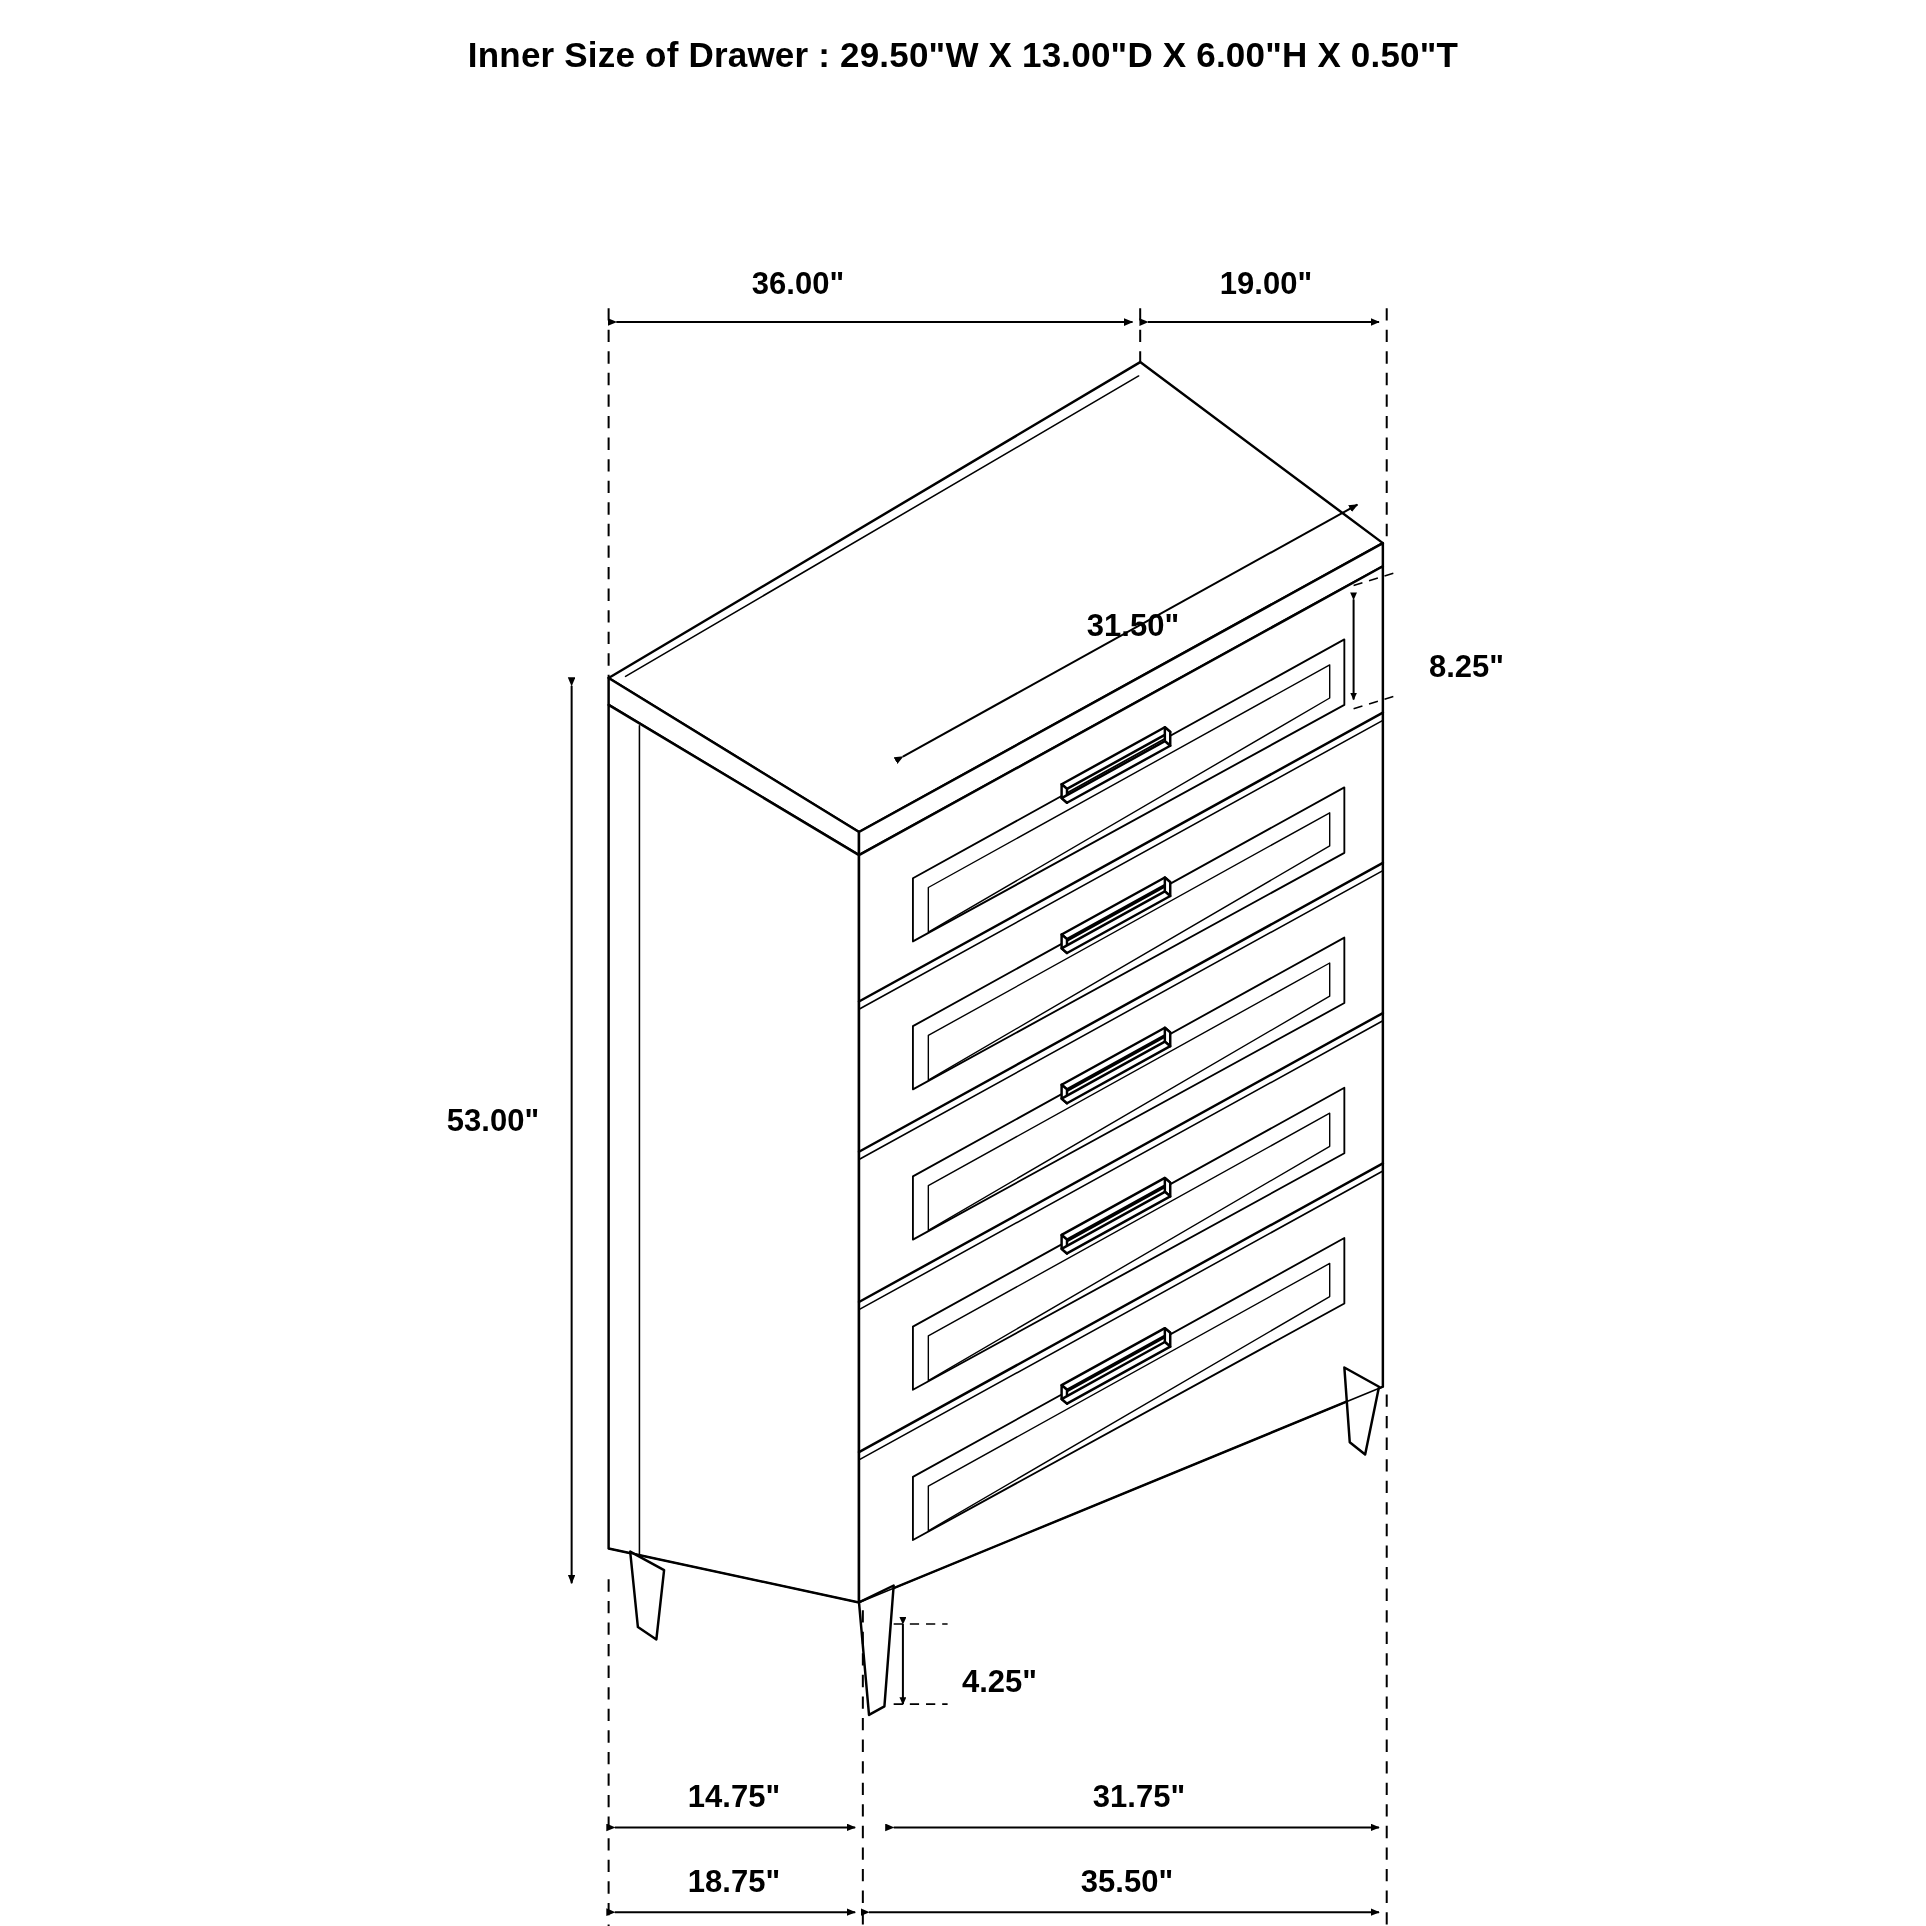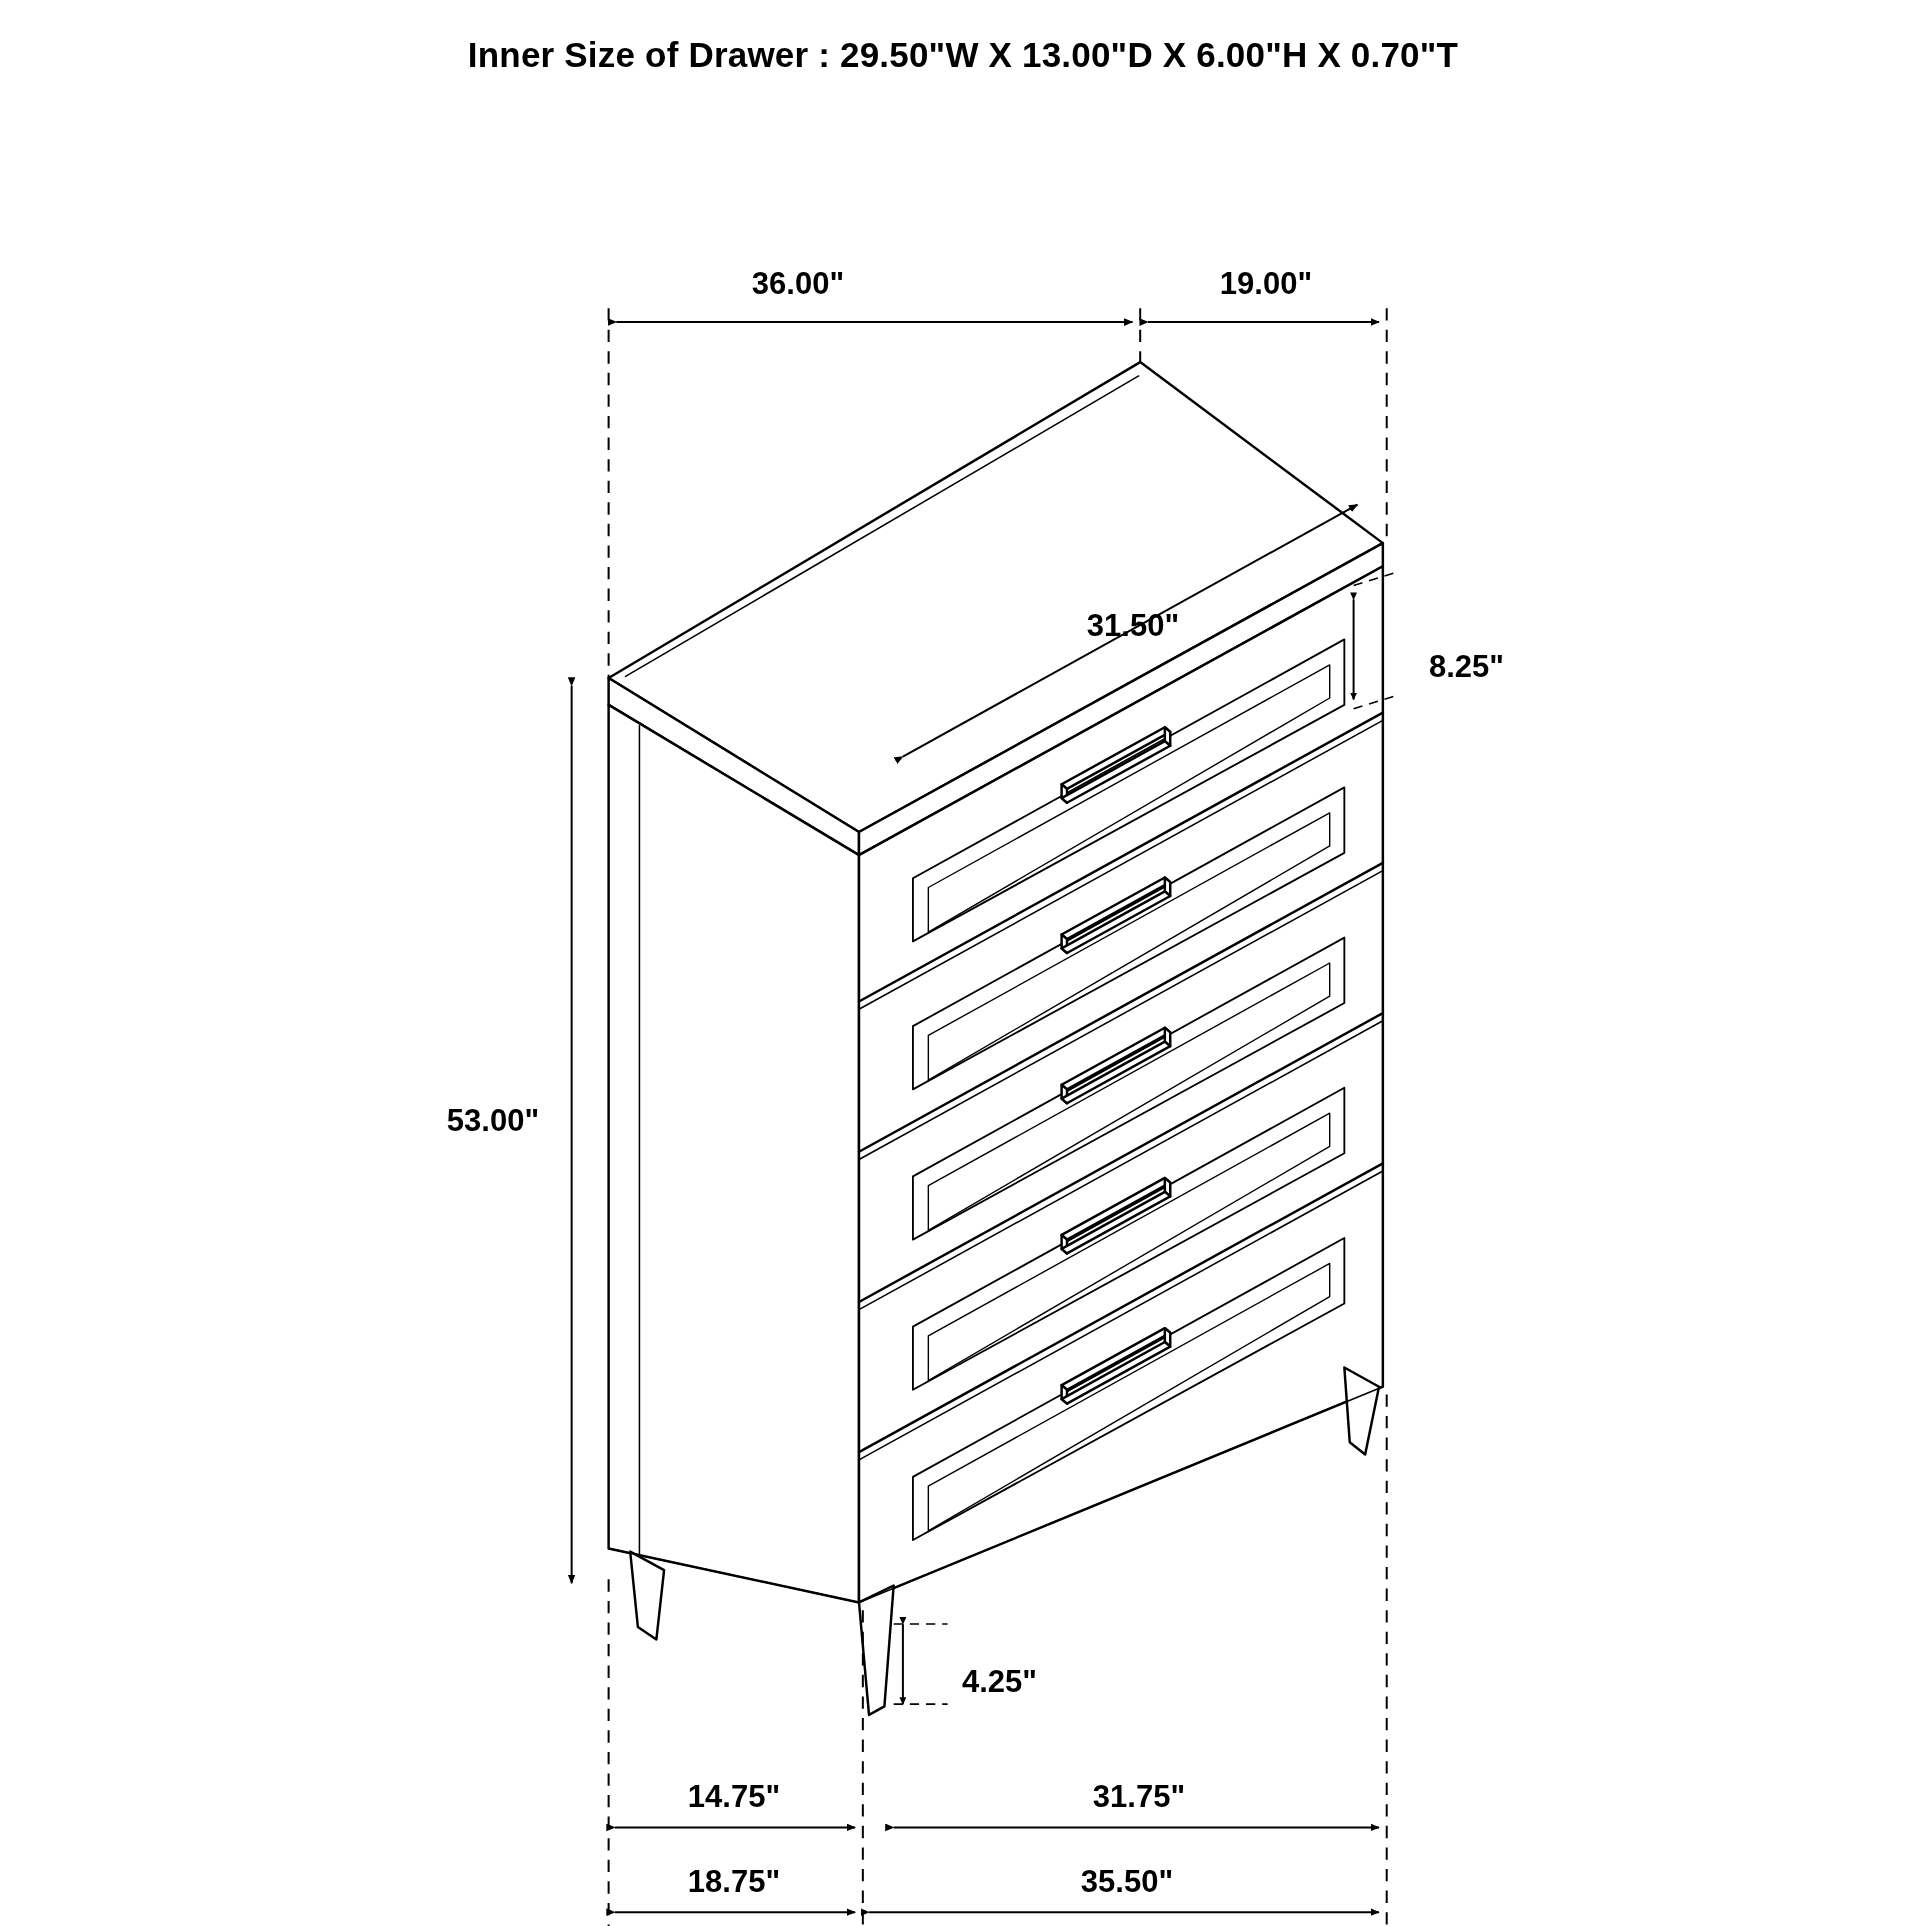--- a/index.html
+++ b/index.html
@@ -40,21 +40,21 @@
     font-weight: bold;
     color: #000000;
     white-space: nowrap;
   }
 </style>
 </head>
 <body>
 
 <div id="stage">
 
-  <div id="title">Inner Size of Drawer : 29.50"W X 13.00"D X 6.00"H X 0.70"T</div>
+  <div id="title">Inner Size of Drawer : 29.50"W X 13.00"D X 6.00"H X 0.50"T</div>
 
   <svg id="drawing" width="1926" height="1926" viewBox="0 0 2500 2500">
     <defs>
       <marker id="arr" markerWidth="14" markerHeight="14" refX="11" refY="5" orient="auto" markerUnits="userSpaceOnUse">
         <path d="M0,0 L12,5 L0,10 z" fill="#000"></path>
       </marker>
       <marker id="arrS" markerWidth="12" markerHeight="12" refX="9" refY="4.5" orient="auto" markerUnits="userSpaceOnUse">
         <path d="M0,0 L10,4.5 L0,9 z" fill="#000"></path>
       </marker>
     </defs>

